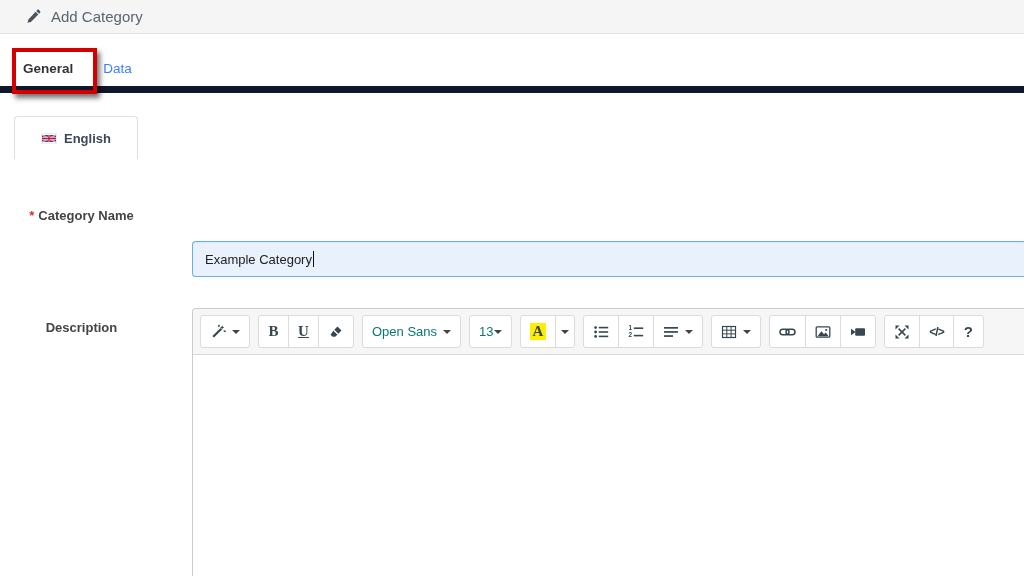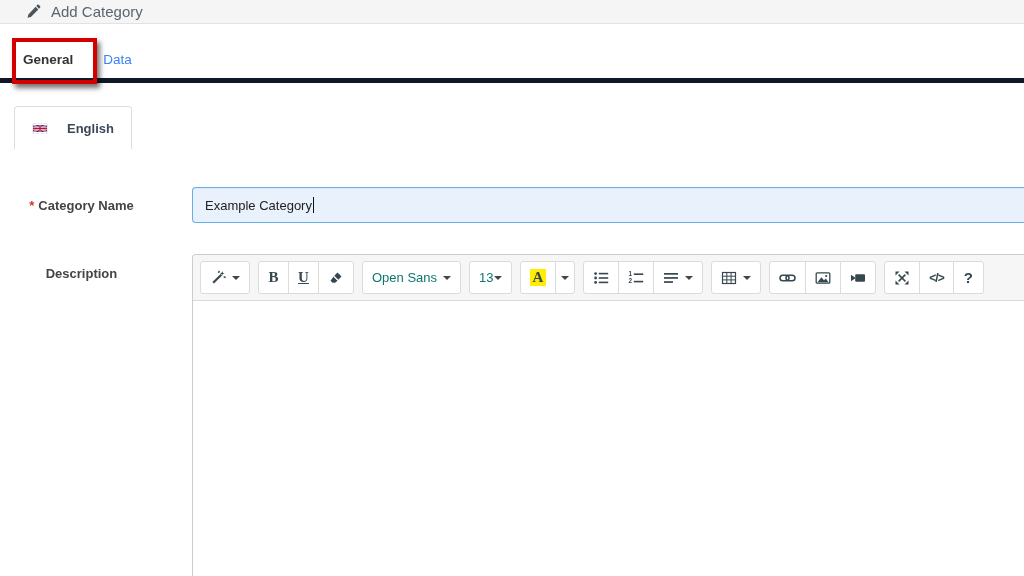--- a/index.html
+++ b/index.html
@@ -1,58 +1,58 @@
 <!DOCTYPE html>
 <html><head>
 <meta charset="utf-8">
 <style>
   * { margin:0; padding:0; box-sizing:border-box; }
   html,body { width:1024px; height:576px; overflow:hidden; background:#fff;
               font-family:"Liberation Sans","DejaVu Sans",sans-serif; }
 
   
-  .page-header { height:24px; background:#f5f5f5; border-bottom:1px solid #e2e2e2;
+  .page-header { height:34px; background:#f5f5f5; border-bottom:1px solid #e2e2e2;
                  display:flex; align-items:center; padding-left:26px; }
   .page-header .title { font-size:15px; color:#5a6572; margin-left:10px; }
   .hdr-icon svg { display:block; }
 
   
   .tabs-wrap { position:relative; }
-  .tabs-row { display:flex; margin-top:16px; border-bottom:5px solid #0f172a;
+  .tabs-row { display:flex; margin-top:16px; border-bottom:7px solid #0f172a;
               padding-left:8px; height:43px; align-items:center; }
   .tab { padding:0 15px; font-size:13.5px; color:#3b82f6; cursor:pointer;
          height:100%; display:flex; align-items:center; }
   .tab.active { color:#333; font-weight:bold; }
   .red-annotation { position:absolute; left:12px; top:-2px; width:85px; height:46px;
                     border:4px solid #d40000; box-shadow:3px 4px 5px rgba(0,0,0,0.55);
                     pointer-events:none; z-index:6; }
 
   
   .lang-row { margin:23px 0 0 14px; height:43px; display:flex; }
-  .lang-tab { display:inline-flex; align-items:center; gap:19px; padding:0 17px;
+  .lang-tab { display:inline-flex; align-items:center; gap:7px; padding:0 26px;
               border:1px solid #ddd; border-bottom:none; border-radius:4px 4px 0 0;
               font-size:13px; font-weight:bold; color:#3c4858; cursor:pointer; background:#fff; }
   .flag svg { display:block; border:1px solid #eee; }
 
   
   .form-row { display:flex; }
   .form-row.name-row { margin-top:38px; }
   .form-row.desc-row { margin-top:31px; }
   .form-label { width:163px; flex:0 0 163px; text-align:center; font-size:13px;
                 font-weight:bold; color:#444; }
   .name-row .form-label { padding-top:11px; }
   .desc-row .form-label { padding-top:12px; }
   .form-ctrl { flex:1 1 auto; margin-left:29px; min-width:0; }
   .req { color:#e02b27; margin-right:4px; }
 
   
   .text-input { height:36px; border:1px solid #66afe9; border-right:none; border-radius:4px 0 0 4px;
                 background:#e9f1fc; display:flex; align-items:center; padding:0 12px;
                 font-size:13px; color:#222; cursor:text;
-                box-shadow:inset 0 1px 1px rgba(0,0,0,.045); }
+                box-shadow:inset 0 1px 1px rgba(0,0,0,.045);margin-top:44px; }
   .caret-bar { display:inline-block; width:1px; height:16px; background:#111; margin-left:1px; }
 
   
   .editor { border:1px solid #ccc; border-right:none; border-radius:4px 0 0 0; }
   .toolbar { background:#f6f6f6; border-bottom:1px solid #d9d9d9; padding:6px 6px 6px 7px;
              display:flex; align-items:center; border-radius:4px 0 0 0; }
   .grp { display:inline-flex; margin-right:8px; }
   .tb-btn { background:#fff; border:1px solid #dbdbdb; height:33px; min-width:31px;
             display:inline-flex; align-items:center; justify-content:center;
             padding:0 9px; font-size:13px; color:#555; cursor:pointer; }

